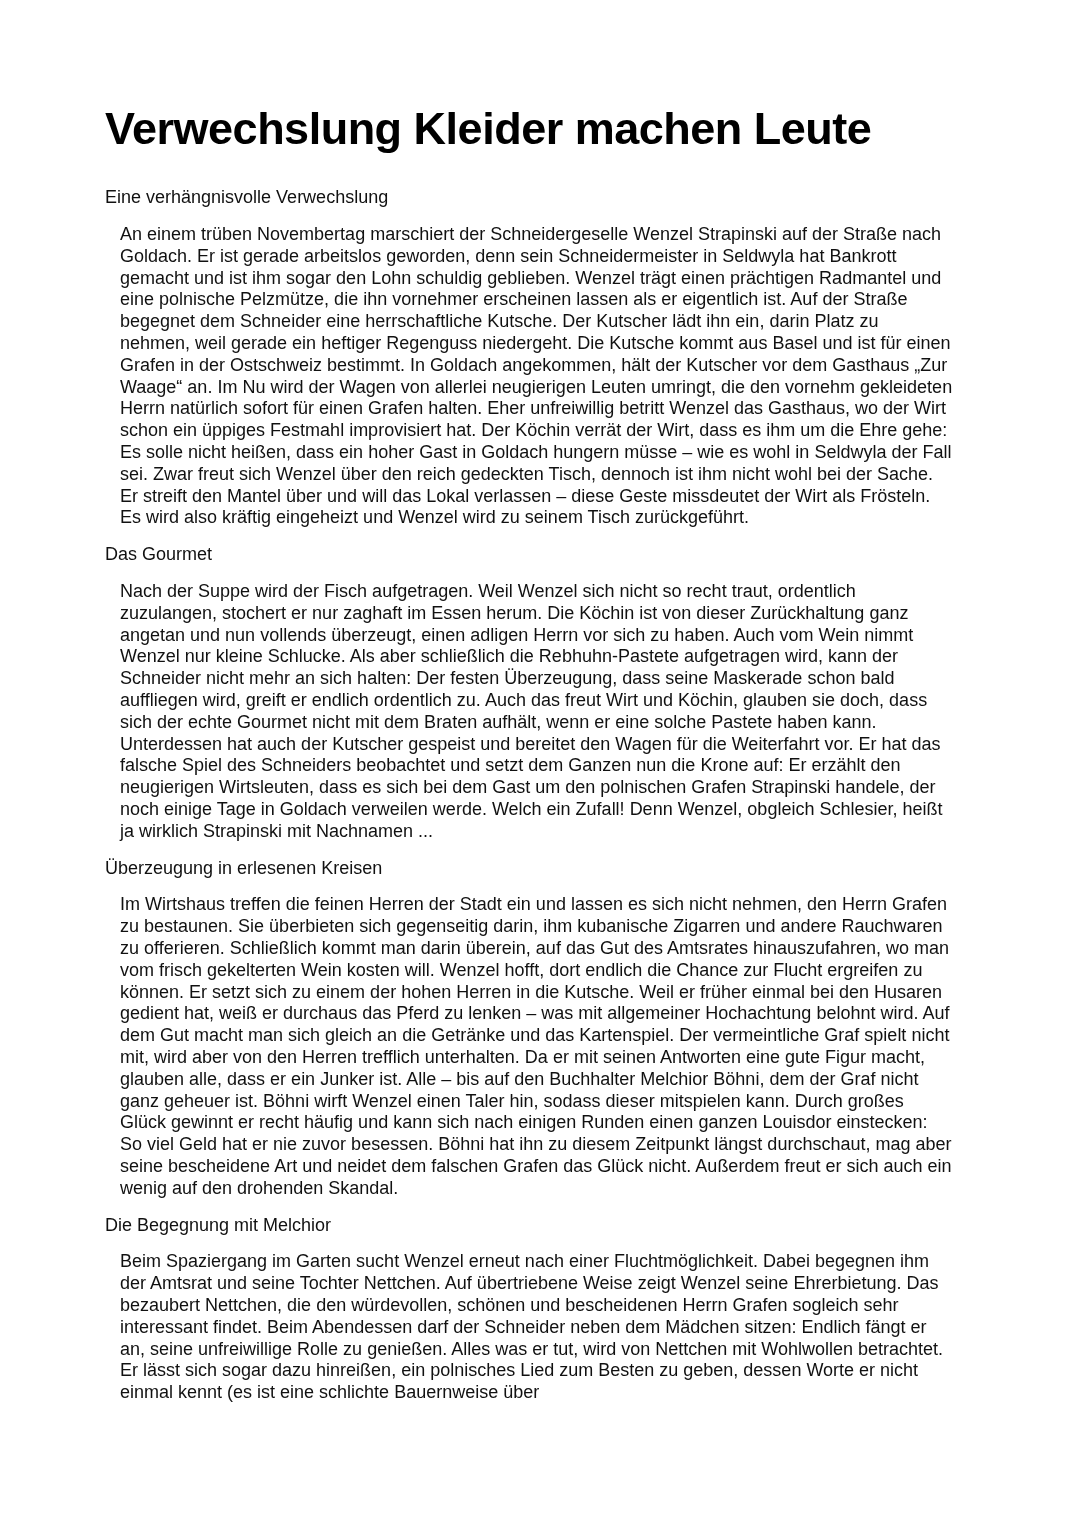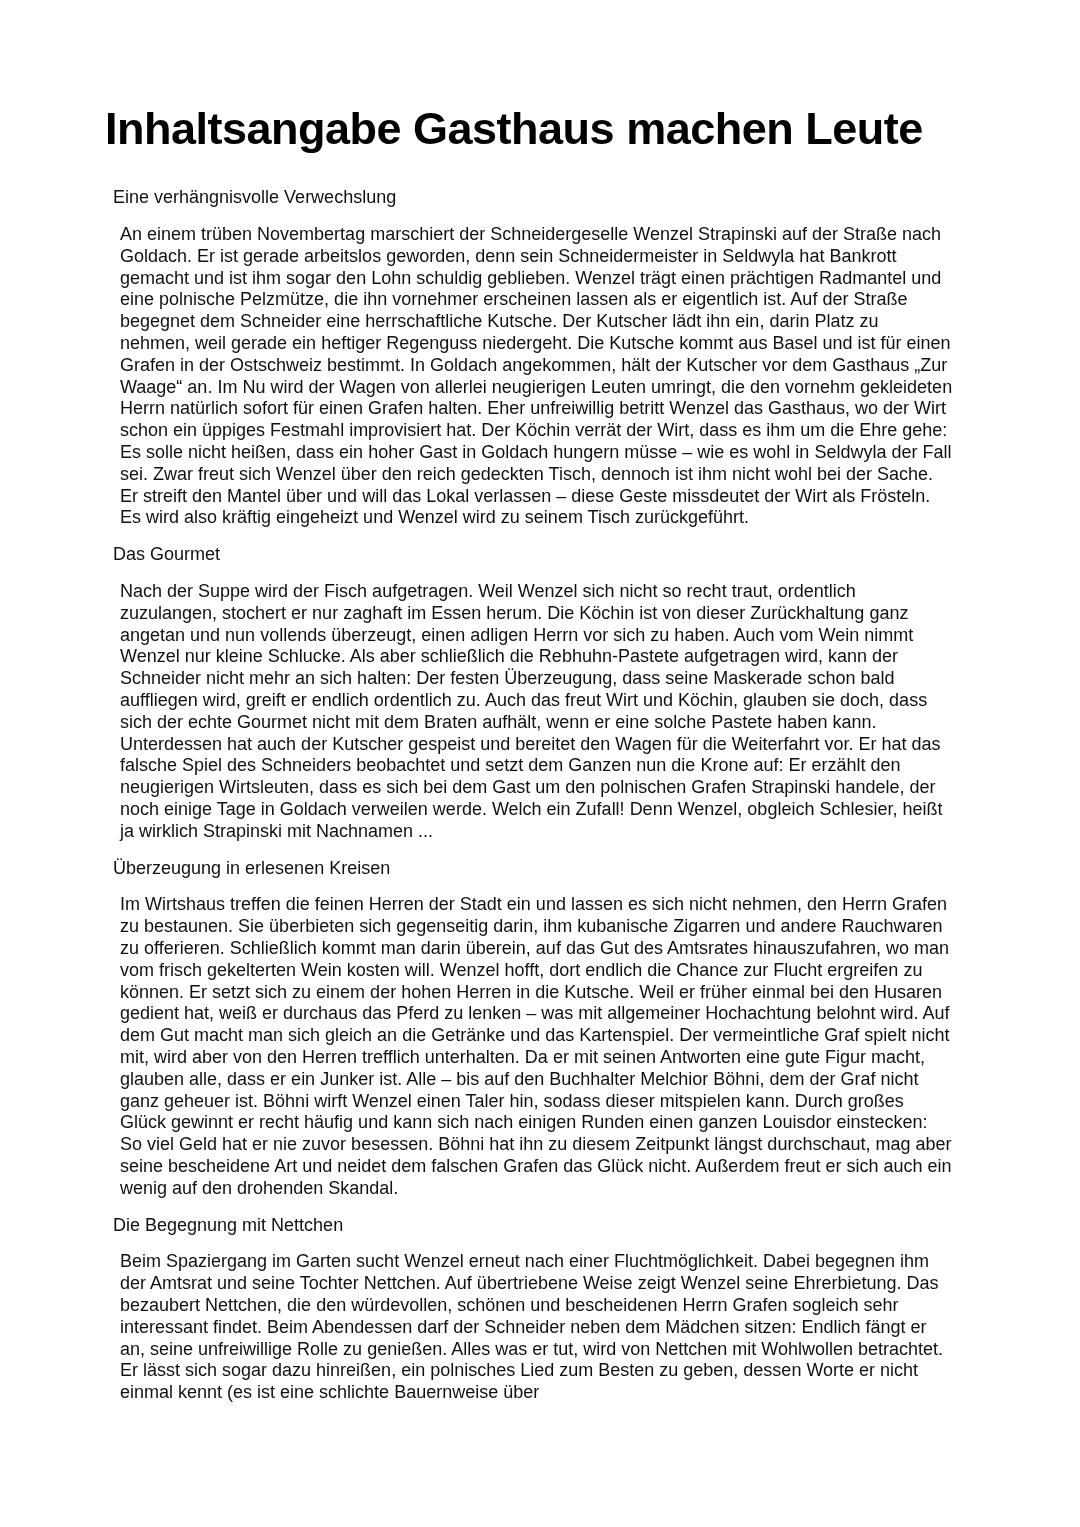--- a/index.html
+++ b/index.html
@@ -29,46 +29,46 @@
   .doc-body {
     font-family: "Liberation Sans", "DejaVu Sans", sans-serif;
     font-size: 18px;
     line-height: 21.8px;
     color: #111111;
     max-width: 863px;
     text-align: left;
   }
   .section-heading {
     font-weight: 400;
-    margin: 8px;
+    margin: 0;
   }
   .section-body {
     margin: 15px;
   }
 </style>
 </head>
 <body>
 
 <div class="page">
-  <h1 class="doc-title">Inhaltsangabe Gasthaus machen Leute</h1>
+  <h1 class="doc-title">Verwechslung Kleider machen Leute</h1>
 
   <div class="doc-body">
     <section>
       <div class="section-heading">Eine verhängnisvolle Verwechslung</div>
       <p class="section-body">An einem trüben Novembertag marschiert der Schneidergeselle Wenzel Strapinski auf der Straße nach Goldach. Er ist gerade arbeitslos geworden, denn sein Schneidermeister in Seldwyla hat Bankrott gemacht und ist ihm sogar den Lohn schuldig geblieben. Wenzel trägt einen prächtigen Radmantel und eine polnische Pelzmütze, die ihn vornehmer erscheinen lassen als er eigentlich ist. Auf der Straße begegnet dem Schneider eine herrschaftliche Kutsche. Der Kutscher lädt ihn ein, darin Platz zu nehmen, weil gerade ein heftiger Regenguss niedergeht. Die Kutsche kommt aus Basel und ist für einen Grafen in der Ostschweiz bestimmt. In Goldach angekommen, hält der Kutscher vor dem Gasthaus „Zur Waage“ an. Im Nu wird der Wagen von allerlei neugierigen Leuten umringt, die den vornehm gekleideten Herrn natürlich sofort für einen Grafen halten. Eher unfreiwillig betritt Wenzel das Gasthaus, wo der Wirt schon ein üppiges Festmahl improvisiert hat. Der Köchin verrät der Wirt, dass es ihm um die Ehre gehe: Es solle nicht heißen, dass ein hoher Gast in Goldach hungern müsse – wie es wohl in Seldwyla der Fall sei. Zwar freut sich Wenzel über den reich gedeckten Tisch, dennoch ist ihm nicht wohl bei der Sache. Er streift den Mantel über und will das Lokal verlassen – diese Geste missdeutet der Wirt als Frösteln. Es wird also kräftig eingeheizt und Wenzel wird zu seinem Tisch zurückgeführt.</p>
     </section>
 
     <section>
       <div class="section-heading">Das Gourmet</div>
       <p class="section-body">Nach der Suppe wird der Fisch aufgetragen. Weil Wenzel sich nicht so recht traut, ordentlich zuzulangen, stochert er nur zaghaft im Essen herum. Die Köchin ist von dieser Zurückhaltung ganz angetan und nun vollends überzeugt, einen adligen Herrn vor sich zu haben. Auch vom Wein nimmt Wenzel nur kleine Schlucke. Als aber schließlich die Rebhuhn-Pastete aufgetragen wird, kann der Schneider nicht mehr an sich halten: Der festen Überzeugung, dass seine Maskerade schon bald auffliegen wird, greift er endlich ordentlich zu. Auch das freut Wirt und Köchin, glauben sie doch, dass sich der echte Gourmet nicht mit dem Braten aufhält, wenn er eine solche Pastete haben kann. Unterdessen hat auch der Kutscher gespeist und bereitet den Wagen für die Weiterfahrt vor. Er hat das falsche Spiel des Schneiders beobachtet und setzt dem Ganzen nun die Krone auf: Er erzählt den neugierigen Wirtsleuten, dass es sich bei dem Gast um den polnischen Grafen Strapinski handele, der noch einige Tage in Goldach verweilen werde. Welch ein Zufall! Denn Wenzel, obgleich Schlesier, heißt ja wirklich Strapinski mit Nachnamen ...</p>
     </section>
 
     <section>
       <div class="section-heading">Überzeugung in erlesenen Kreisen</div>
       <p class="section-body">Im Wirtshaus treffen die feinen Herren der Stadt ein und lassen es sich nicht nehmen, den Herrn Grafen zu bestaunen. Sie überbieten sich gegenseitig darin, ihm kubanische Zigarren und andere Rauchwaren zu offerieren. Schließlich kommt man darin überein, auf das Gut des Amtsrates hinauszufahren, wo man vom frisch gekelterten Wein kosten will. Wenzel hofft, dort endlich die Chance zur Flucht ergreifen zu können. Er setzt sich zu einem der hohen Herren in die Kutsche. Weil er früher einmal bei den Husaren gedient hat, weiß er durchaus das Pferd zu lenken – was mit allgemeiner Hochachtung belohnt wird. Auf dem Gut macht man sich gleich an die Getränke und das Kartenspiel. Der vermeintliche Graf spielt nicht mit, wird aber von den Herren trefflich unterhalten. Da er mit seinen Antworten eine gute Figur macht, glauben alle, dass er ein Junker ist. Alle – bis auf den Buchhalter Melchior Böhni, dem der Graf nicht ganz geheuer ist. Böhni wirft Wenzel einen Taler hin, sodass dieser mitspielen kann. Durch großes Glück gewinnt er recht häufig und kann sich nach einigen Runden einen ganzen Louisdor einstecken: So viel Geld hat er nie zuvor besessen. Böhni hat ihn zu diesem Zeitpunkt längst durchschaut, mag aber seine bescheidene Art und neidet dem falschen Grafen das Glück nicht. Außerdem freut er sich auch ein wenig auf den drohenden Skandal.</p>
     </section>
 
     <section>
-      <div class="section-heading">Die Begegnung mit Nettchen</div>
+      <div class="section-heading">Die Begegnung mit Melchior</div>
       <p class="section-body">Beim Spaziergang im Garten sucht Wenzel erneut nach einer Fluchtmöglichkeit. Dabei begegnen ihm der Amtsrat und seine Tochter Nettchen. Auf übertriebene Weise zeigt Wenzel seine Ehrerbietung. Das bezaubert Nettchen, die den würdevollen, schönen und bescheidenen Herrn Grafen sogleich sehr interessant findet. Beim Abendessen darf der Schneider neben dem Mädchen sitzen: Endlich fängt er an, seine unfreiwillige Rolle zu genießen. Alles was er tut, wird von Nettchen mit Wohlwollen betrachtet. Er lässt sich sogar dazu hinreißen, ein polnisches Lied zum Besten zu geben, dessen Worte er nicht einmal kennt (es ist eine schlichte Bauernweise über</p>
     </section>
   </div>
 </div>
 
 </body></html>

